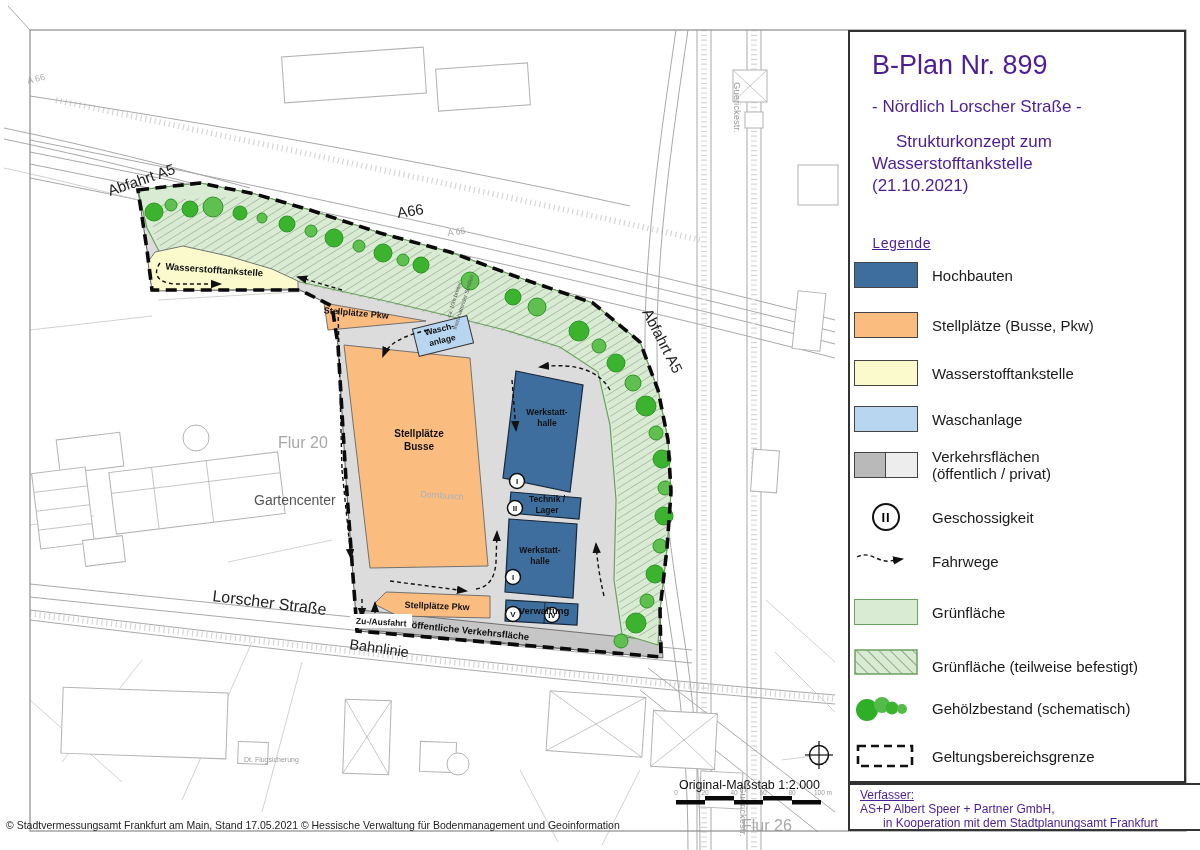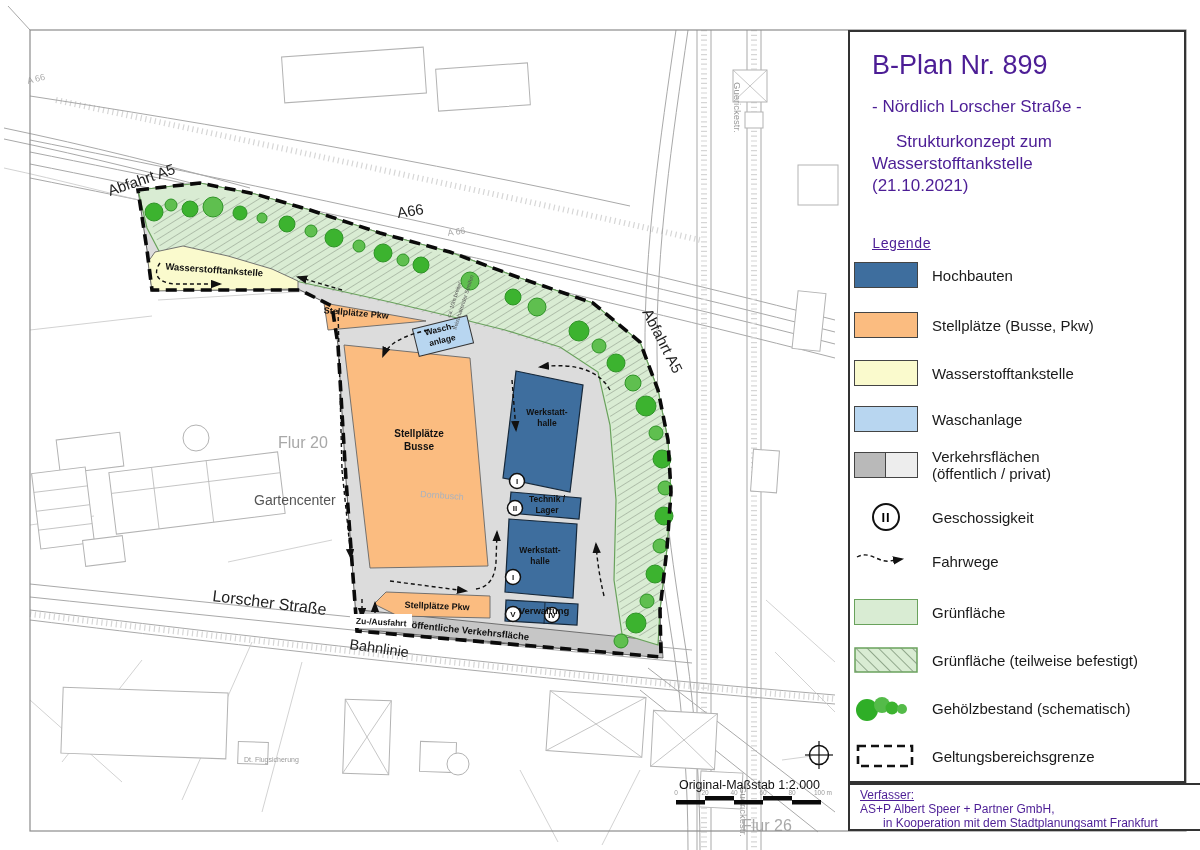--- a/index.html
+++ b/index.html
@@ -343,21 +343,21 @@
             </defs>
         <path d="M3,10 C16,3 24,16 36,14 L48,12" fill="none" stroke="#111" stroke-width="1.4" stroke-dasharray="4 3" marker-end="url(#arwL)"></path>
       </svg>
     </div>
     <div class="llabel">Fahrwege</div>
   </div>
   <div class="lrow" style="top:565px;">
     <div class="lsw" style="background:#D9ECD3;border-color:#69A25C;border-width:1.5px;"></div>
     <div class="llabel">Grünfläche</div>
   </div>
-  <div class="lrow" style="top:613px;">
+  <div class="lrow" style="top:613px;align-items:flex-end;">
     <div style="width:64px;height:26px;flex:0 0 64px;">
       <svg width="64" height="26" viewBox="0 0 64 26">
         <rect x="1" y="1" width="62" height="24" fill="#D9ECD3" stroke="#69A25C" stroke-width="1.5"></rect>
         <rect x="1" y="1" width="62" height="24" fill="url(#hatchLeg)" stroke="none"></rect>
       </svg>
     </div>
     <div class="llabel">Grünfläche (teilweise befestigt)</div>
   </div>
   <div class="lrow" style="top:661px;">
     <div style="width:64px;height:30px;flex:0 0 64px;">
@@ -380,14 +380,15 @@
   </div>
 </div>
 
 
 <div class="panel" style="left:848px;top:783px;width:366px;height:48px;">
   <div class="ptext" style="left:10px;top:3px;font-size:12px;text-decoration:underline;">Verfasser:</div>
   <div class="ptext" style="left:10px;top:17px;font-size:12px;">AS+P Albert Speer + Partner GmbH,</div>
   <div class="ptext" style="left:10px;top:31px;font-size:12px;padding-left:23px;">in Kooperation mit dem Stadtplanungsamt Frankfurt</div>
 </div>
 
+<div class="copyright">© Stadtvermessungsamt Frankfurt am Main, Stand 17.05.2021 © Hessische Verwaltung für Bodenmanagement und Geoinformation</div>
 
 </div>
 
 </body></html>

